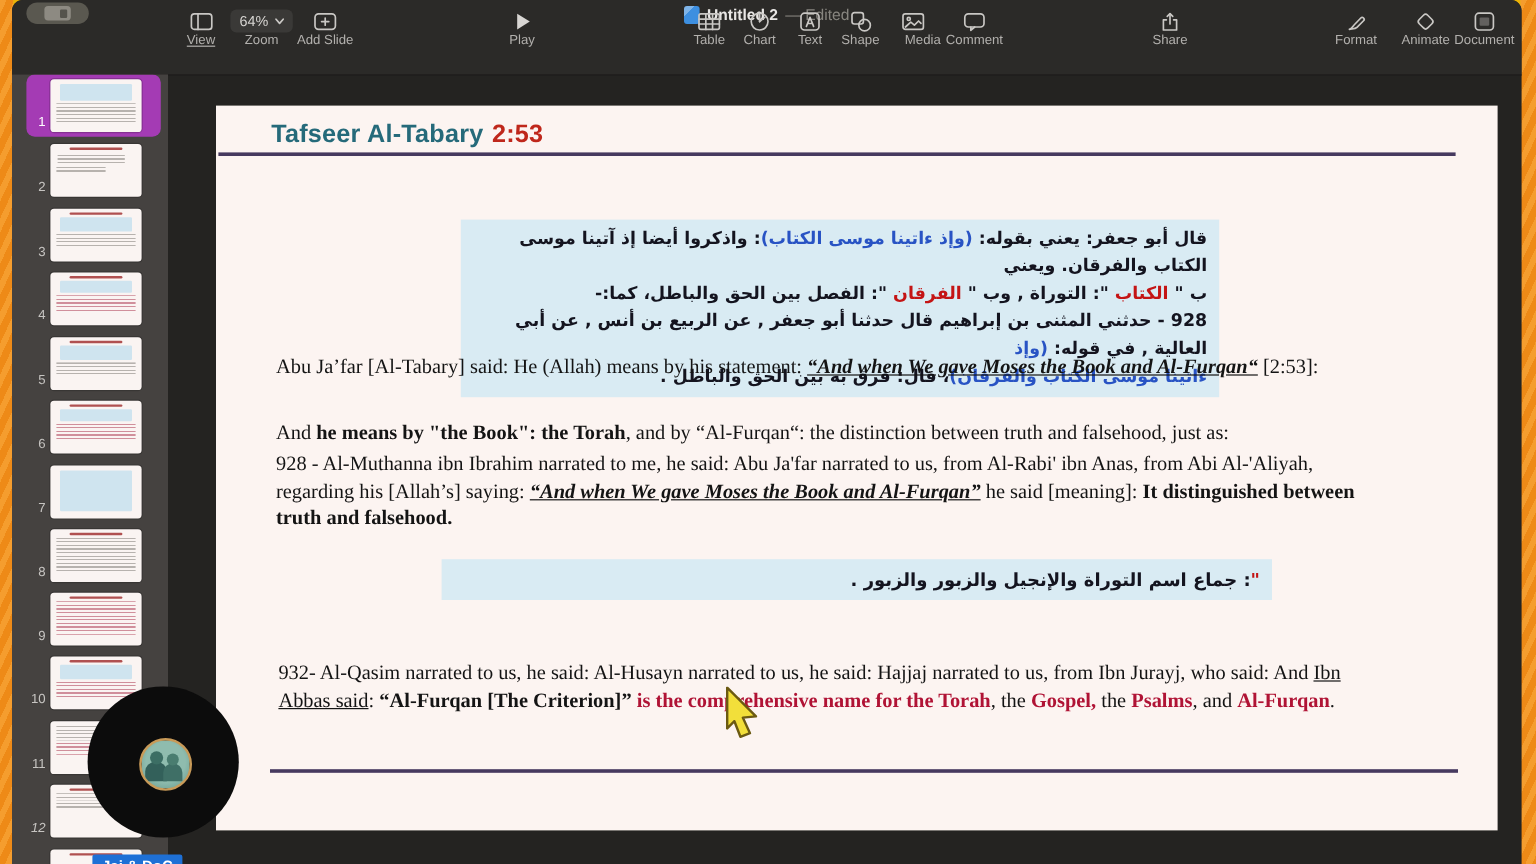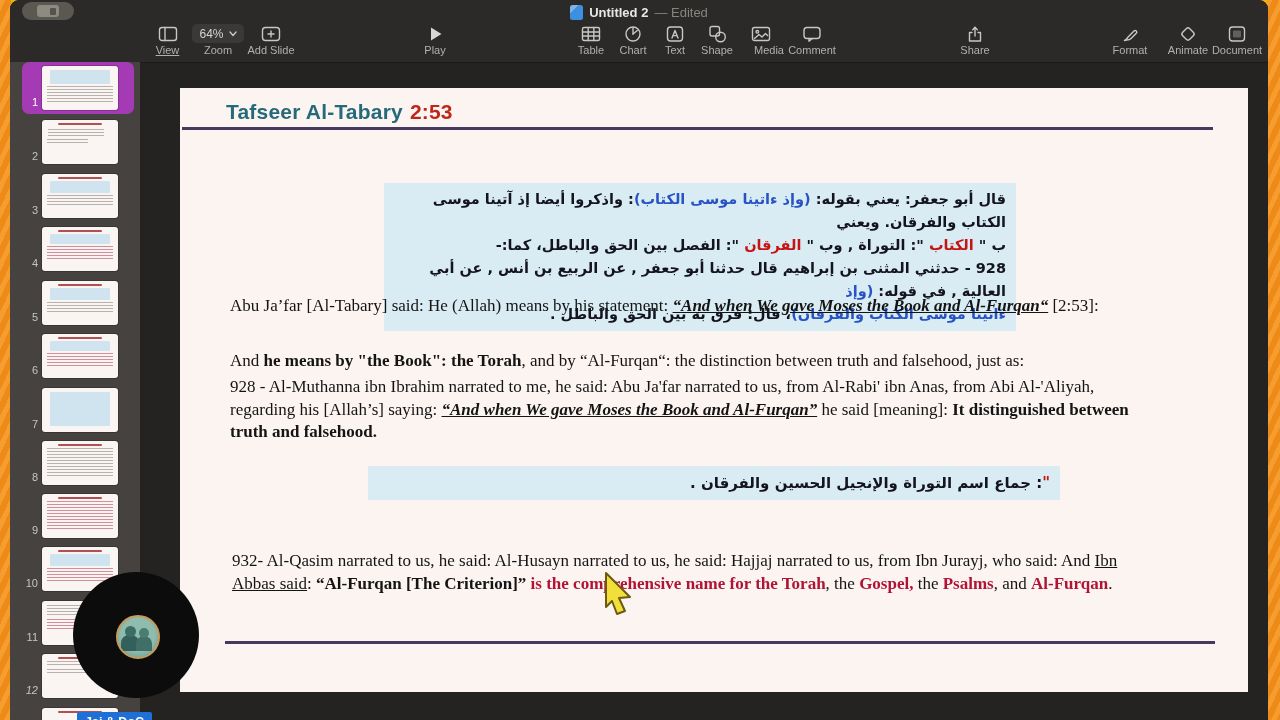--- a/index.html
+++ b/index.html
@@ -18,21 +18,21 @@
 
   
   .toolbar{position:absolute;left:0;top:0;width:100%;height:62px;background:#2b2a28;
            border-bottom:1px solid #1b1a19;}
   .titlebar{position:absolute;left:0;top:3px;width:100%;height:18px;display:flex;
             align-items:center;justify-content:center;gap:6px;}
   .doc-ico{width:13px;height:15px;border-radius:2.5px;background:linear-gradient(135deg,#7fb4e8 0 30%,#3d8fe0 30%);}
   .t-name{color:#e9e7e5;font-size:13px;font-weight:bold;}
   .t-status{color:#87857f;font-size:13px;}
 
-  .tbtn{position:absolute;top:23px;color:#b2b0ad;font-size:11px;text-align:center;cursor:default;}
+  .tbtn{position:absolute;top:7px;color:#b2b0ad;font-size:11px;text-align:center;cursor:default;}
   .tbtn .ic{height:21px;display:flex;align-items:center;justify-content:center;}
   .tbtn svg{stroke:#c9c7c4;fill:none;stroke-width:1.4;stroke-linecap:round;stroke-linejoin:round;}
   .zoombtn{background:#3a3937;border-radius:5px;height:19px;padding:0 7px;display:inline-flex;
            align-items:center;gap:5px;color:#d6d4d1;font-size:12px;}
 
   .corner-pill{position:absolute;left:12px;top:2px;width:52px;height:18px;background:#5a5850;
                border-radius:9px;display:flex;align-items:center;justify-content:center;}
   .corner-pill .inner{width:22px;height:12px;background:#8d8a82;border-radius:3px;position:relative;}
   .corner-pill .inner:after{content:"";position:absolute;right:3px;top:2.5px;width:6px;height:7px;background:#55534c;border-radius:1px;}
 
@@ -331,21 +331,21 @@
         <div><span>ب " </span><span class="sg-red">الكتاب</span><span> ": التوراة , وب " </span><span class="sg-red">الفرقان</span><span> ": الفصل بين الحق والباطل، كما:-</span></div>
         <div><span>928 - حدثني المثنى بن إبراهيم قال حدثنا أبو جعفر , عن الربيع بن أنس , عن أبي العالية , في قوله: </span><span class="sg-blue">(وإذ</span></div>
         <div><span class="sg-blue">ءاتينا موسى الكتاب والفرقان)</span><span>، قال: فرق به بين الحق والباطل .</span></div>
       </div>
 
       <div class="para p1"><span>Abu Ja’far [Al-Tabary] said: He (Allah) means by his statement: </span><span class="sg-iu">“And when We gave Moses the Book and Al-Furqan“</span><span> [2:53]:</span></div>
       <div class="para p2"><span>And </span><span class="sg-b">he means by "the Book": the Torah</span><span>, and by “Al-Furqan“: the distinction between truth and falsehood, just as:</span></div>
       <div class="para p3"><span>928 - Al-Muthanna ibn Ibrahim narrated to me, he said: Abu Ja'far narrated to us, from Al-Rabi' ibn Anas, from Abi Al-'Aliyah, regarding his [Allah’s] saying: </span><span class="sg-iu">“And when We gave Moses the Book and Al-Furqan”</span><span> he said [meaning]: </span><span class="sg-b">It distinguished between truth and falsehood.</span></div>
 
       <div class="arabic a2">
-        <div><span class="sg-red">"</span><span>: جماع اسم التوراة والإنجيل الحسين والفرقان .</span></div>
+        <div><span class="sg-red">"</span><span>: جماع اسم التوراة والإنجيل والزبور والزبور .</span></div>
       </div>
 
       <div class="para p4"><span>932- Al-Qasim narrated to us, he said: Al-Husayn narrated to us, he said: Hajjaj narrated to us, from Ibn Jurayj, who said: And </span><span class="sg-u">Ibn Abbas said</span><span>: </span><span class="sg-b">“Al-Furqan [The Criterion]”</span><span> </span><span class="sg-bc">is the comprehensive name for the Torah</span><span>, the </span><span class="sg-bc">Gospel,</span><span> the </span><span class="sg-bc">Psalms</span><span>, and </span><span class="sg-bc">Al-Furqan</span><span>.</span></div>
 
       <div class="rule r2"></div>
     </div>
 
   </div>
 
   <div class="cam">

